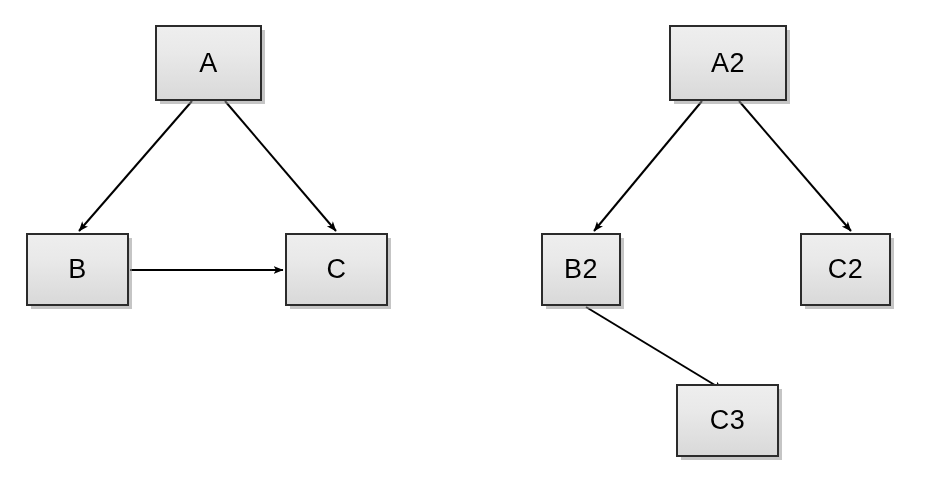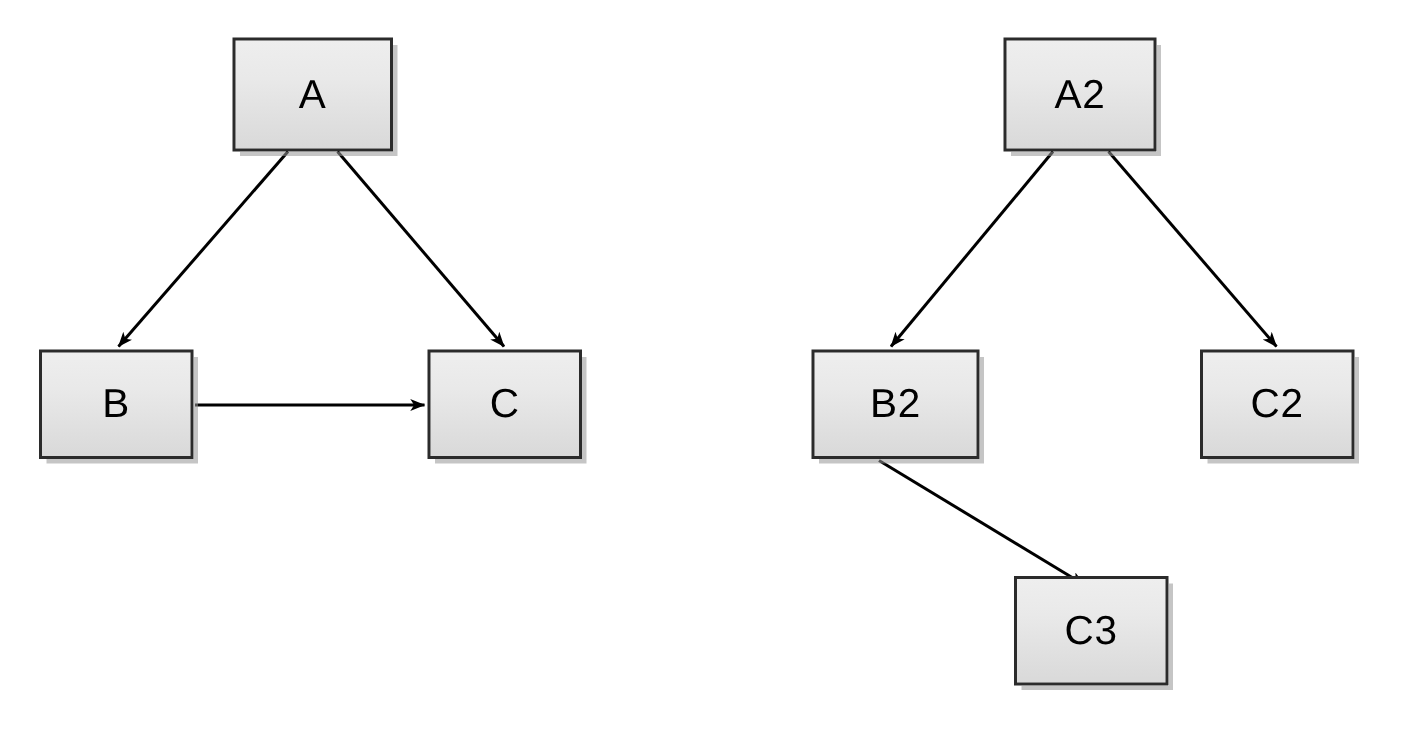--- a/index.html
+++ b/index.html
@@ -70,27 +70,27 @@
   <div id="node-layer">
       <div class="node" style="left: 155px; top: 25px; width: 107px; height: 76px;">
         <span class="node-label">A</span>
       </div>
       <div class="node" style="left: 26px; top: 233px; width: 103px; height: 73px;">
         <span class="node-label">B</span>
       </div>
       <div class="node" style="left: 285px; top: 233px; width: 103px; height: 73px;">
         <span class="node-label">C</span>
       </div>
-      <div class="node" style="left: 669px; top: 25px; width: 102px; height: 76px;">
+      <div class="node" style="left: 669px; top: 25px; width: 118px; height: 76px;">
         <span class="node-label">A2</span>
       </div>
-      <div class="node" style="left: 541px; top: 233px; width: 112px; height: 73px;">
+      <div class="node" style="left: 541px; top: 233px; width: 80px; height: 73px;">
         <span class="node-label">B2</span>
       </div>
-      <div class="node" style="left: 800px; top: 233px; width: 103px; height: 73px;">
+      <div class="node" style="left: 800px; top: 233px; width: 91px; height: 73px;">
         <span class="node-label">C2</span>
       </div>
       <div class="node" style="left: 676px; top: 384px; width: 103px; height: 73px;">
         <span class="node-label">C3</span>
       </div>
     </div>
 
 </div>
 
 </body></html>

